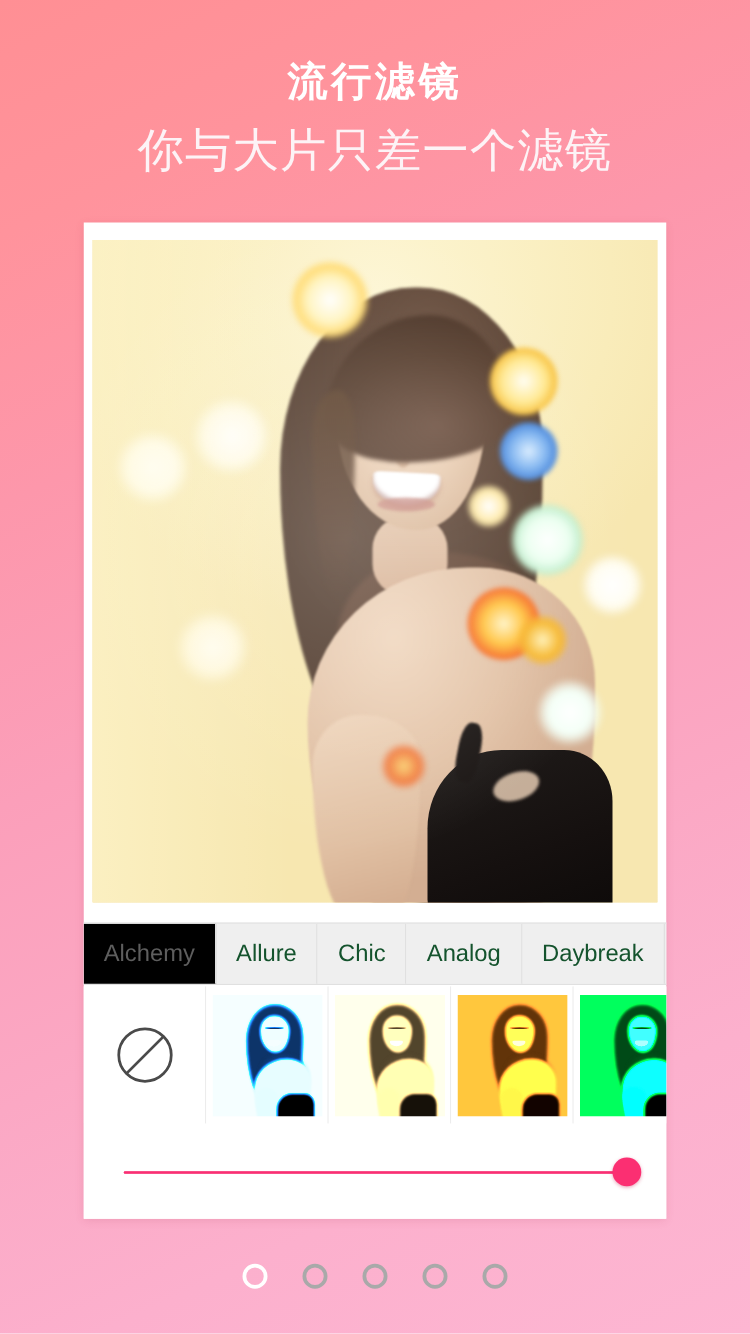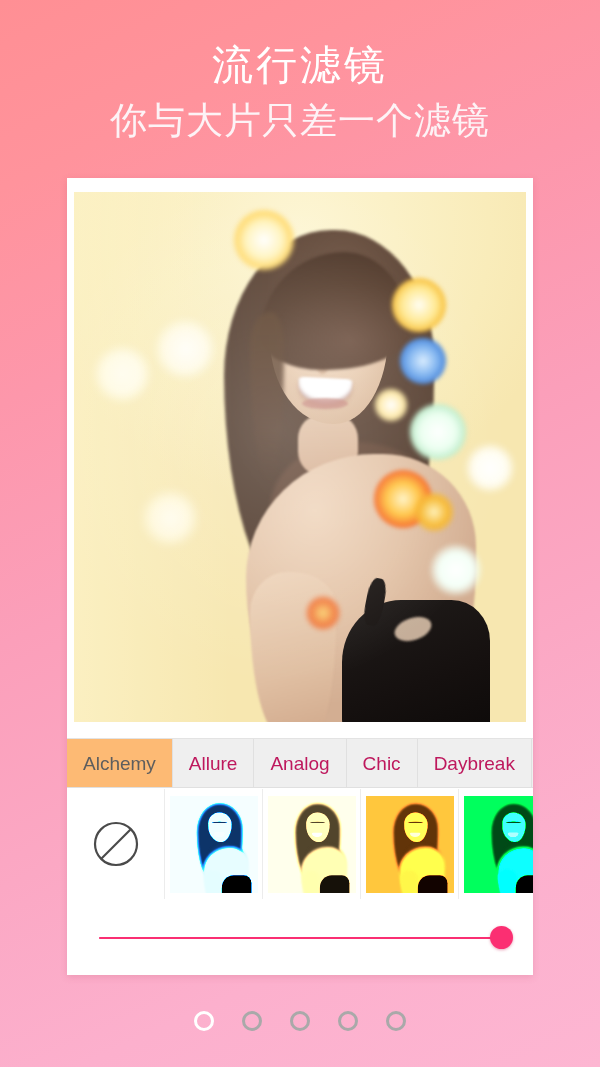--- a/index.html
+++ b/index.html
@@ -9,21 +9,21 @@
     font-family:"Liberation Sans","DejaVu Sans",sans-serif;
   }
   #screen{
     position:relative; width:600px; height:1067px; overflow:hidden;
     background:linear-gradient(155deg,#ff8f94 0%,#ff939c 14%,#fd97ab 30%,#fb9fba 48%,#fba8c4 66%,#fcb0cd 82%,#fdb6d2 100%);
   }
 
   
   #header{ position:absolute; top:0; left:0; width:600px; height:175px; text-align:center; }
   #title{
-    margin-top:40px; font-size:41px; line-height:50px; font-weight:normal;
+    margin-top:40px; font-size:32px; line-height:50px; font-weight:bold;
     color:#ffffff; letter-spacing:3px;
   }
   #subtitle{
     margin-top:12px; font-size:37px; line-height:38px; font-weight:normal;
     color:#fdf3f6; letter-spacing:1px;
   }
 
   
   #card{
     position:absolute; left:67px; top:178px; width:466px; height:797px;
@@ -188,25 +188,25 @@
         background:radial-gradient(circle,#ffd66b 0%,#f26a2a 55%,rgba(230,90,35,0) 84%); filter:blur(2.4px); opacity:.85; }
 
   
   #tabs{
     position:absolute; left:0; top:560px; width:466px; height:50px;
     display:flex; overflow:hidden; background:#efefef;
     border-top:1px solid #e3e3e3; border-bottom:1px solid #e0e0e0;
   }
   .tab{
     flex:0 0 auto; height:50px; line-height:50px; padding:0 16px;
-    font-size:19px; color:#be185d; background:#efefef;
+    font-size:19px; color:#14532d; background:#efefef;
     border-right:1px solid #e0e0e0; white-space:nowrap;
     text-align:center;
   }
-  .tab.active{ background:#fdba74; color:#5e5e5e;padding-left:16px; }
+  .tab.active{ background:#000000; color:#5e5e5e;padding-left:16px; }
 
   
   #thumbs{
     position:absolute; left:0; top:611px; width:466px; height:110px;
     display:flex; overflow:hidden; background:#ffffff;
   }
   .thumb{
     flex:0 0 auto; width:98px; height:110px; position:relative;
     border-right:1px solid #ececec; overflow:hidden; background:#ffffff;
   }
@@ -352,22 +352,22 @@
         <div class="bokeh" id="bk10"></div>
         <div class="bokeh" id="bk11"></div>
         <div class="bokeh" id="bk12"></div>
         <div class="bokeh" id="bk13"></div>
       </div>
     </div>
 
     <div id="tabs">
       <div class="tab active">Alchemy</div>
       <div class="tab">Allure</div>
+      <div class="tab">Chic</div>
       <div class="tab">Analog</div>
-      <div class="tab">Chic</div>
       <div class="tab">Daybreak</div>
     </div>
 
     <div id="thumbs">
 
       <div class="thumb" id="thumb-none">
         <span id="no-filter-icon">
           <svg viewBox="0 0 48 48" width="48" height="48">
             <circle cx="24" cy="24" r="21" fill="none" stroke="#4a4a4a" stroke-width="2.2"></circle>
             <line x1="9.5" y1="38.5" x2="38.5" y2="9.5" stroke="#4a4a4a" stroke-width="2.2"></line>

